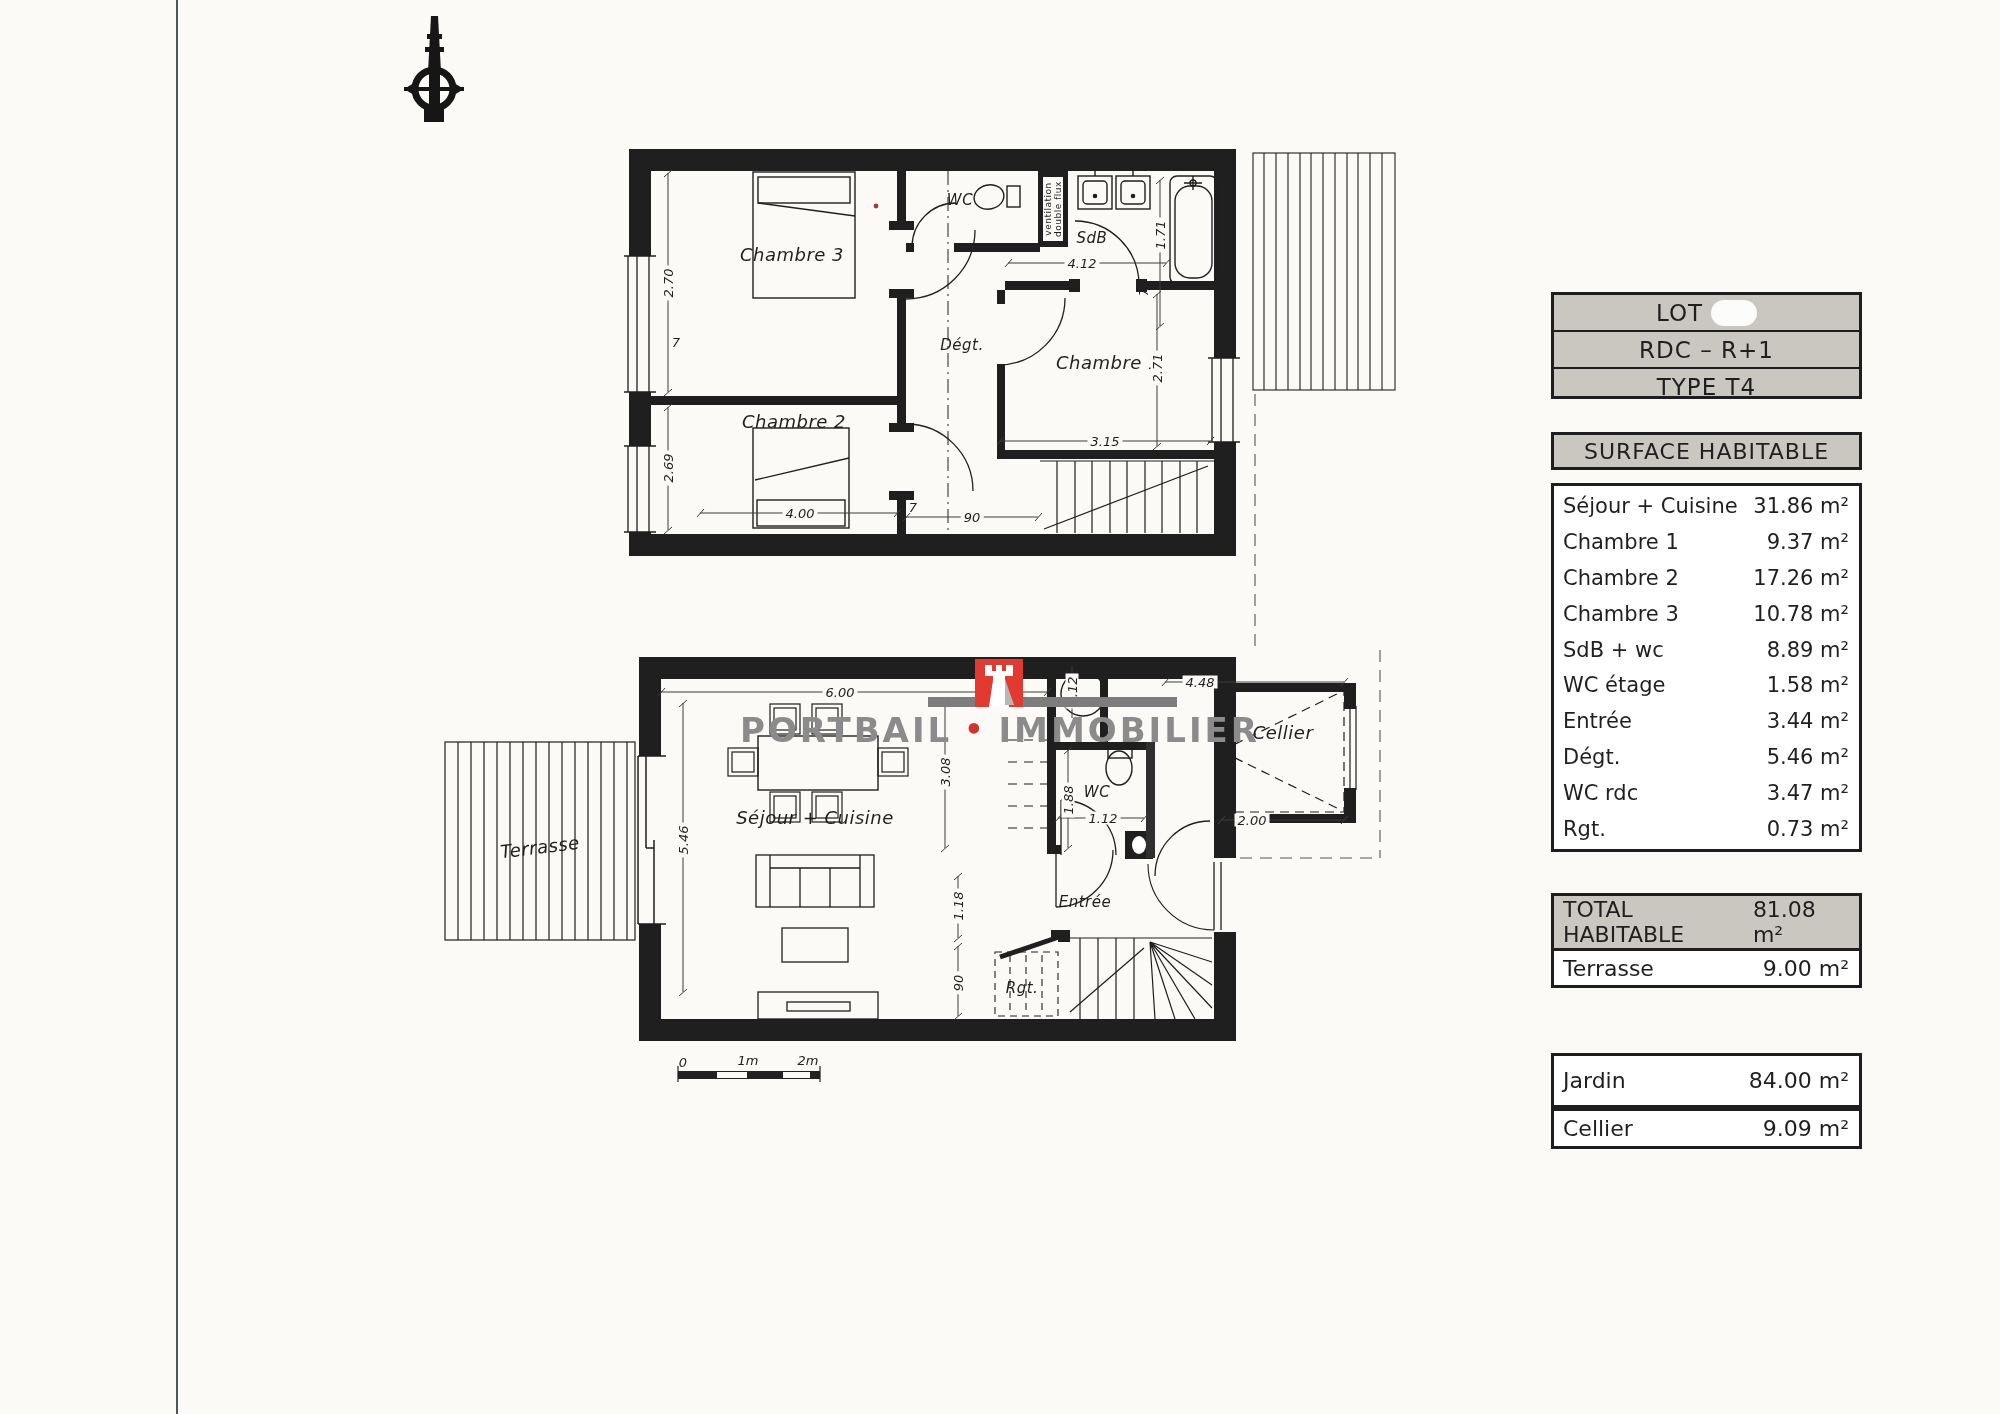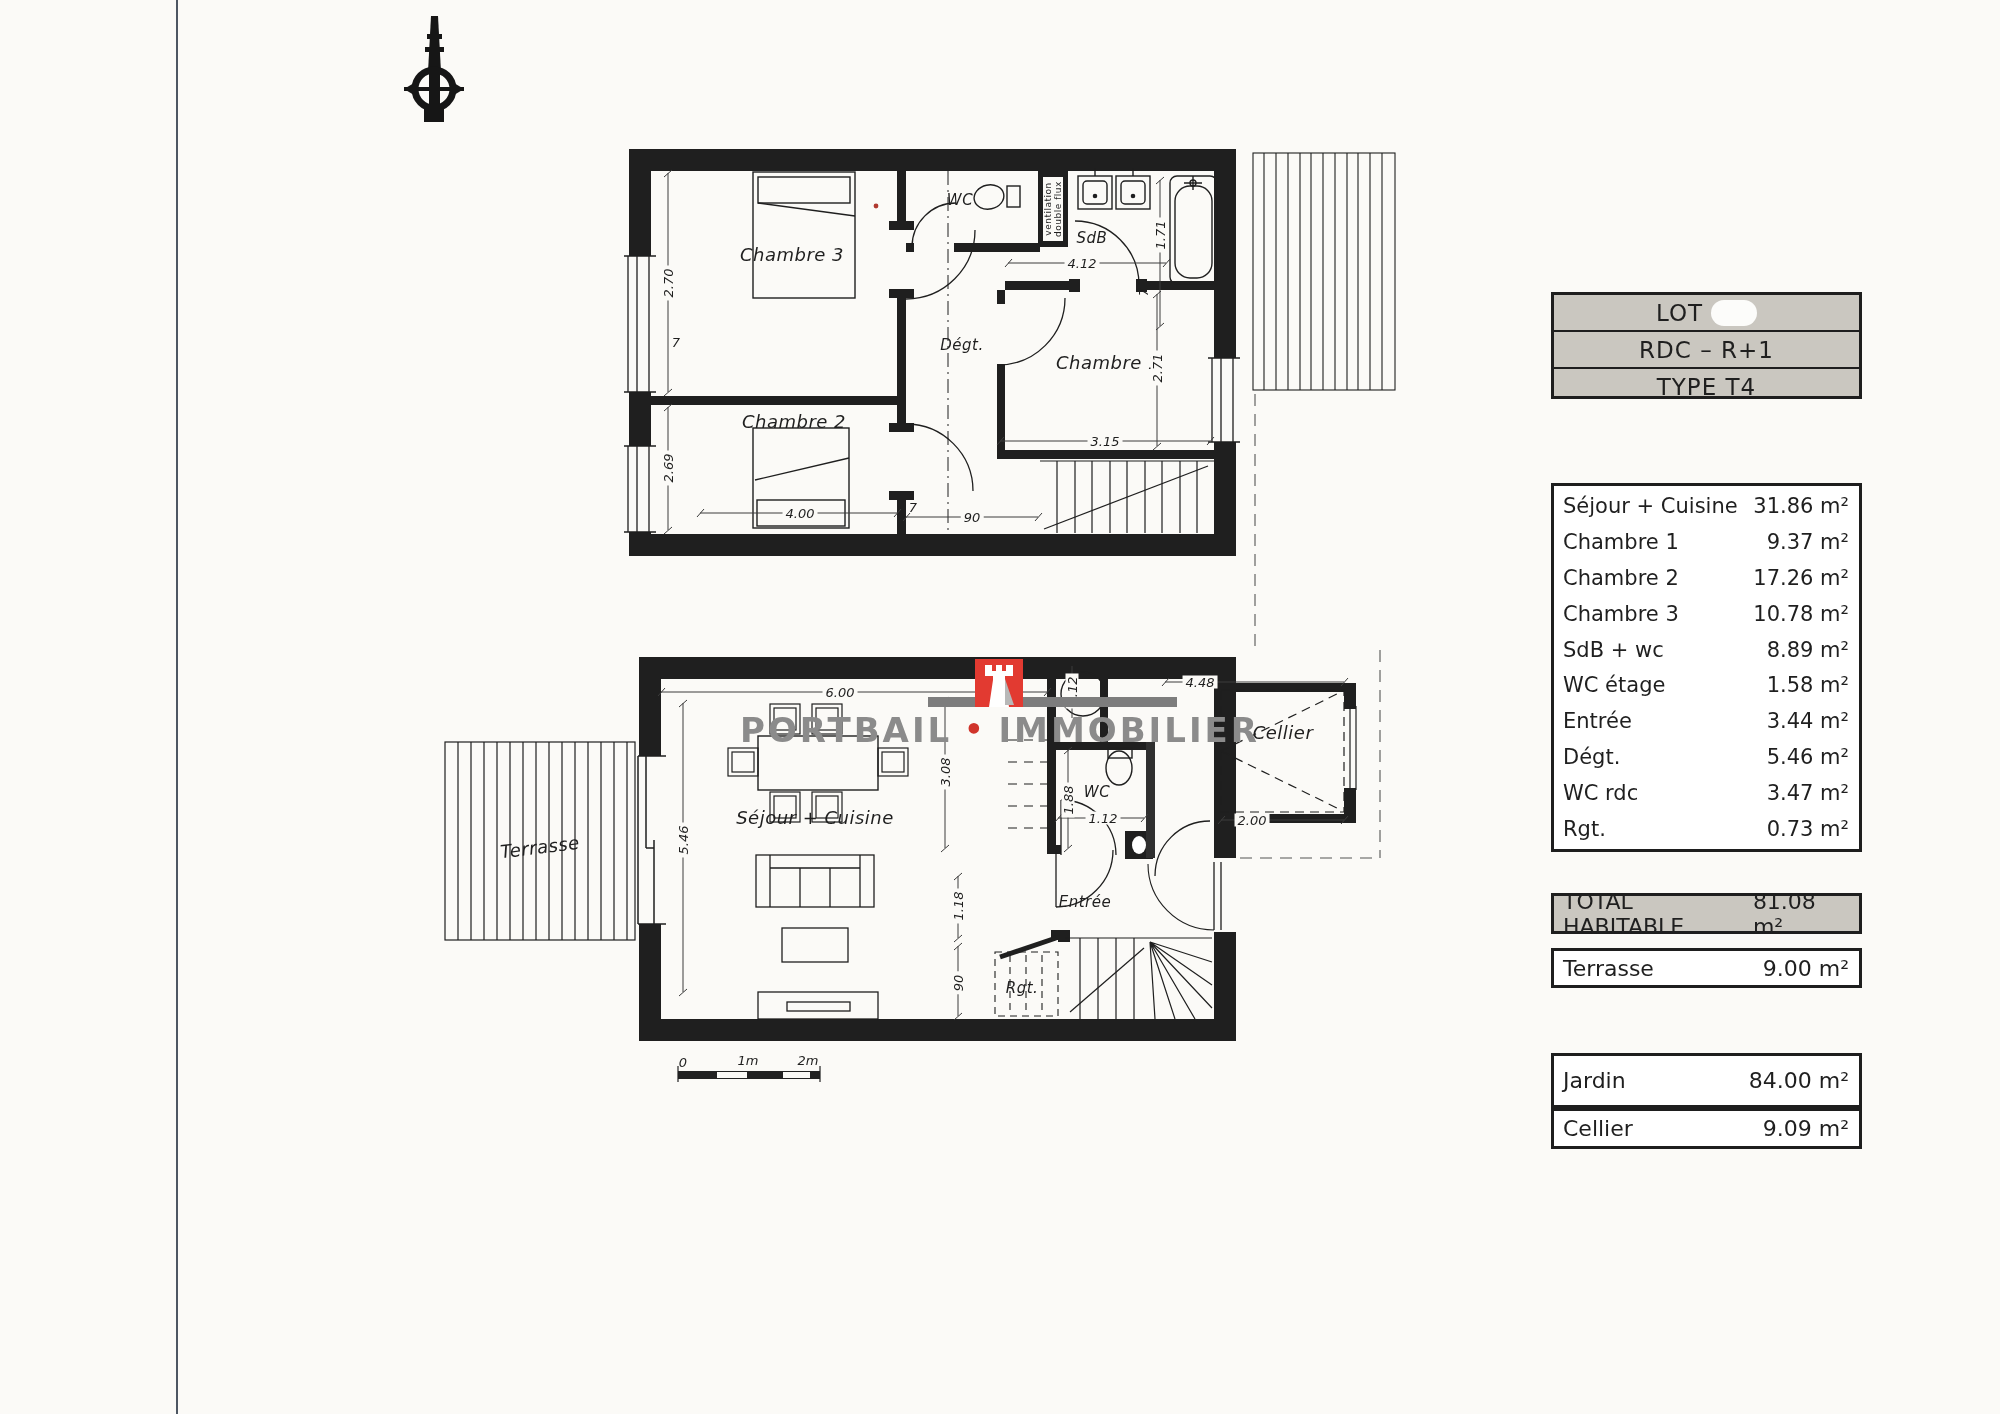--- a/index.html
+++ b/index.html
@@ -341,20 +341,23 @@
 
   <div class="pbox gray" style="top:292px;height:107px">
     <div class="prow">
       <span>LOT</span>
       <span class="blob"></span>
     </div>
     <div class="prow">RDC – R+1</div>
     <div class="prow">TYPE T4</div>
   </div>
 
+  <div class="pbox gray" style="top:432px;height:38px">
+    <div class="ptitle">SURFACE HABITABLE</div>
+  </div>
 
   <div class="pbox rooms" style="top:483px;height:369px">
     <div class="rrow">
       <span>Séjour + Cuisine</span>
       <span>31.86 m²</span>
     </div>
     <div class="rrow">
       <span>Chambre 1</span>
       <span>9.37 m²</span>
     </div>
@@ -385,21 +388,21 @@
     <div class="rrow">
       <span>WC rdc</span>
       <span>3.47 m²</span>
     </div>
     <div class="rrow">
       <span>Rgt.</span>
       <span>0.73 m²</span>
     </div>
   </div>
 
-  <div class="pbox gray" style="top:893px;height:41px">
+  <div class="pbox gray" style="top:893px;height:58px">
     <div class="trow">
       <span>TOTAL HABITABLE</span>
       <span>81.08 m²</span>
     </div>
   </div>
   <div class="pbox" style="top:948px;height:40px">
     <div class="trow">
       <span>Terrasse</span>
       <span>9.00 m²</span>
     </div>

